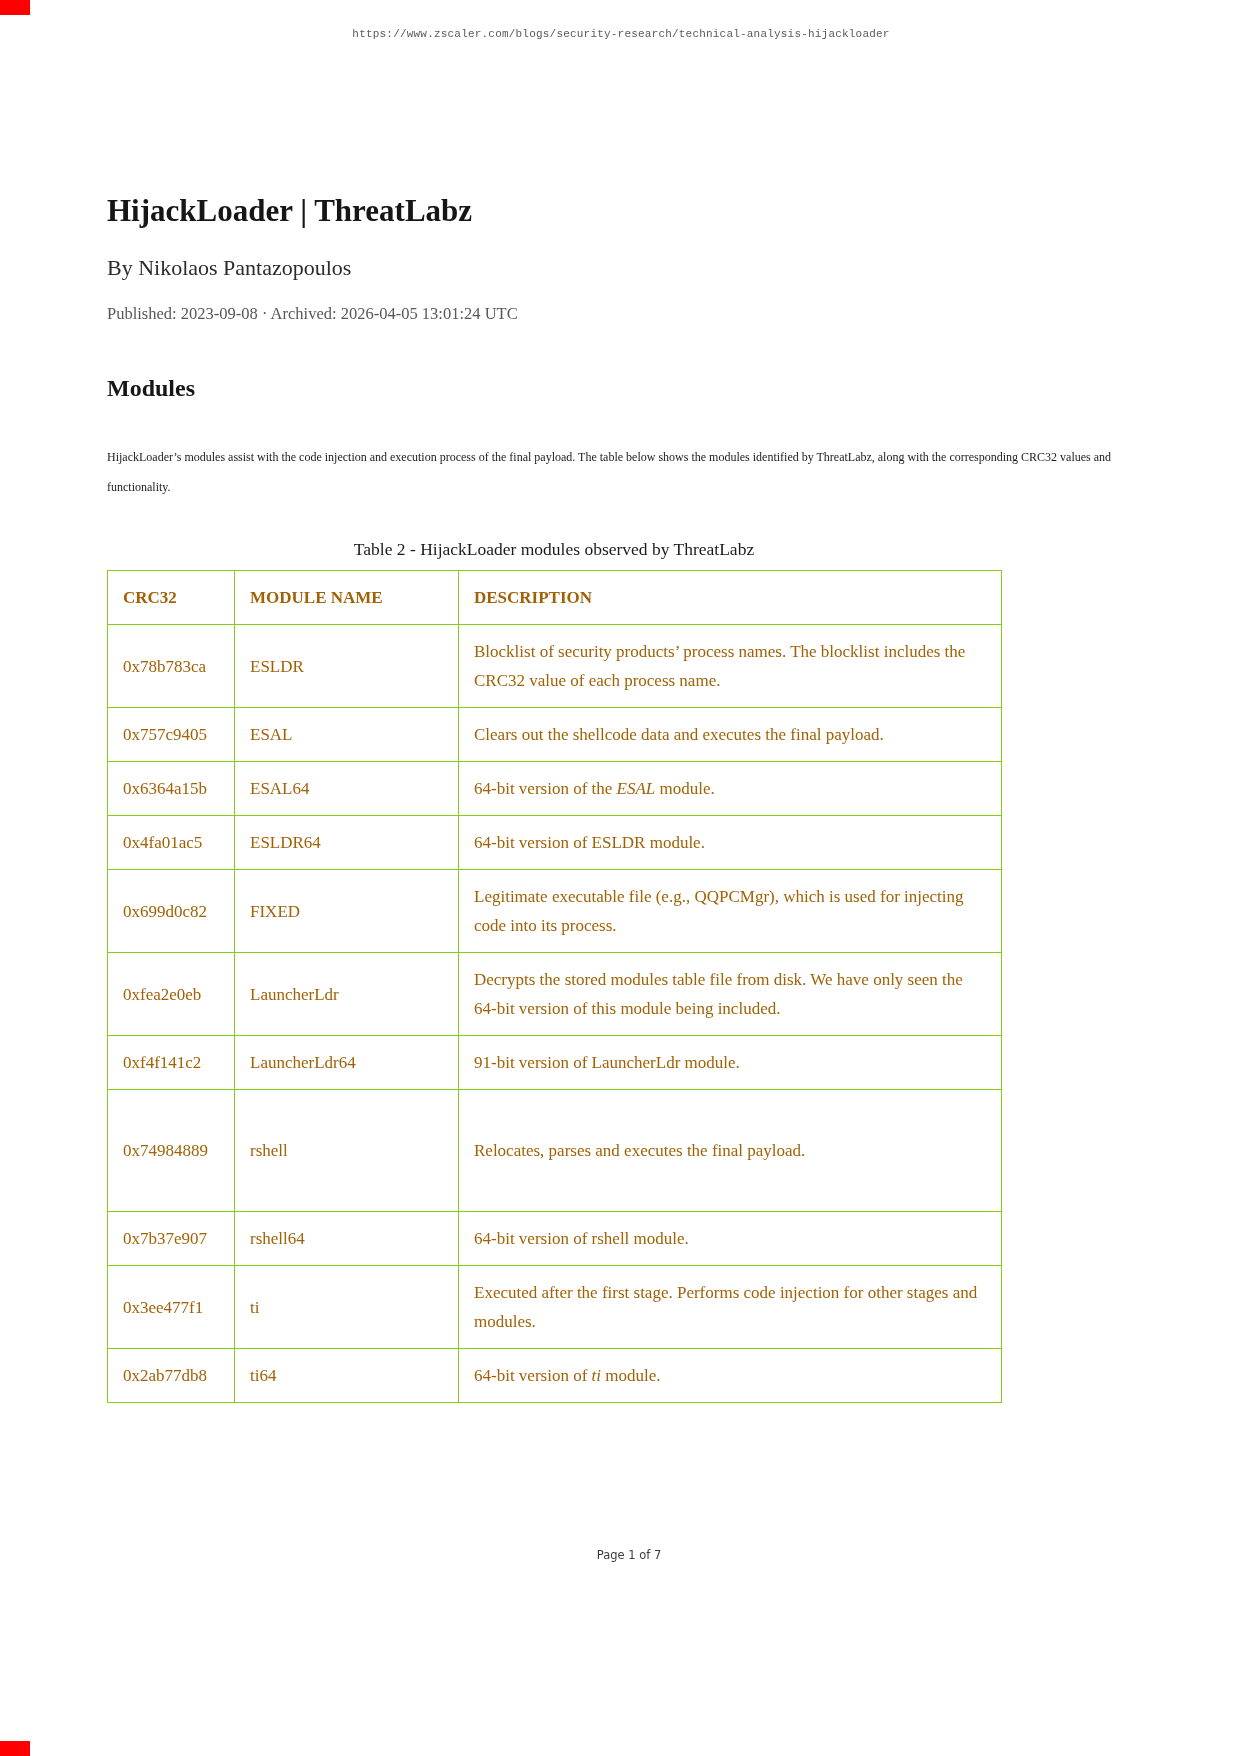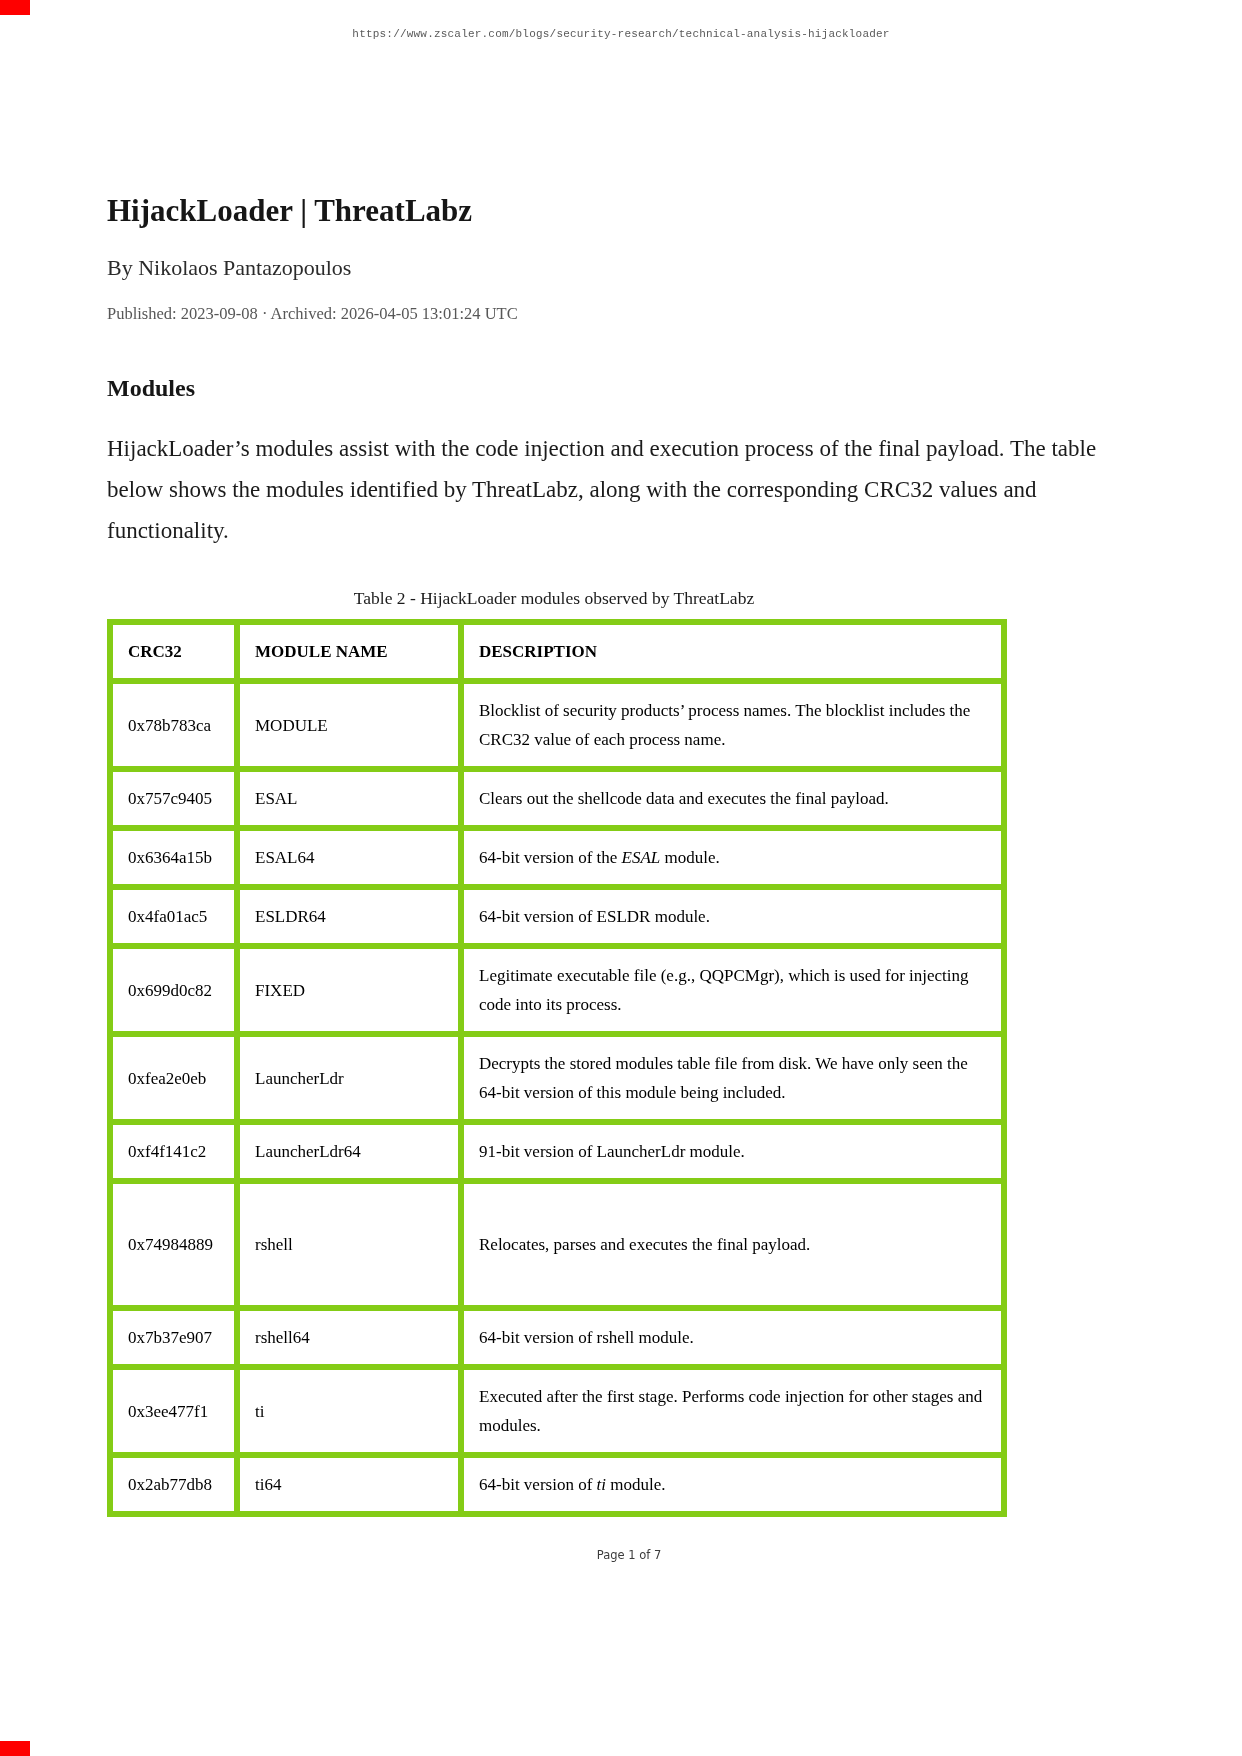--- a/index.html
+++ b/index.html
@@ -60,49 +60,49 @@
   }
 
   .section-heading {
     margin: 51px 0 0 0;
     font-size: 24px;
     font-weight: bold;
     color: #161616;
   }
 
   .intro {
-    margin: 26px 0 0 0;
-    font-size: 23px;
-    line-height: 41px;
+    margin: 40px 0 0 0;
+    font-size: 12px;
+    line-height: 30px;
     color: #1b1b1b;
   }
 
   .table-caption {
     margin: 37px 0 0 0;
     width: 894px;
     text-align: center;
     font-size: 17.5px;
     color: #1b1b1b;
   }
 
   table.modules-table {
     margin-top: 10px;
     width: 894px;
     border-collapse: collapse;
     table-layout: fixed;
     font-size: 17px;
   }
   table.modules-table th,
   table.modules-table td {
-    border: 6px solid #84cc16;
+    border: 1px solid #84cc16;
     padding: 12px 15px;
     vertical-align: middle;
     text-align: left;
     line-height: 29px;
-    color: #000000;
+    color: #a16207;
     word-wrap: break-word;
   }
   table.modules-table th {
     font-weight: bold;
     height: 22px;
   }
   table.modules-table tbody tr td {
     height: 25px;
   }
   
@@ -155,21 +155,21 @@
     <thead>
       <tr id="head-row">
           <th>CRC32</th>
           <th>MODULE NAME</th>
           <th>DESCRIPTION</th>
         </tr>
     </thead>
     <tbody id="table-body">
         <tr>
           <td>0x78b783ca</td>
-          <td>MODULE</td>
+          <td>ESLDR</td>
           <td><span>Blocklist of security products’ process names. The blocklist includes the CRC32 value of each process name.</span></td>
         </tr>
         <tr>
           <td>0x757c9405</td>
           <td>ESAL</td>
           <td><span>Clears out the shellcode data and executes the final payload.</span></td>
         </tr>
         <tr>
           <td>0x6364a15b</td>
           <td>ESAL64</td>

